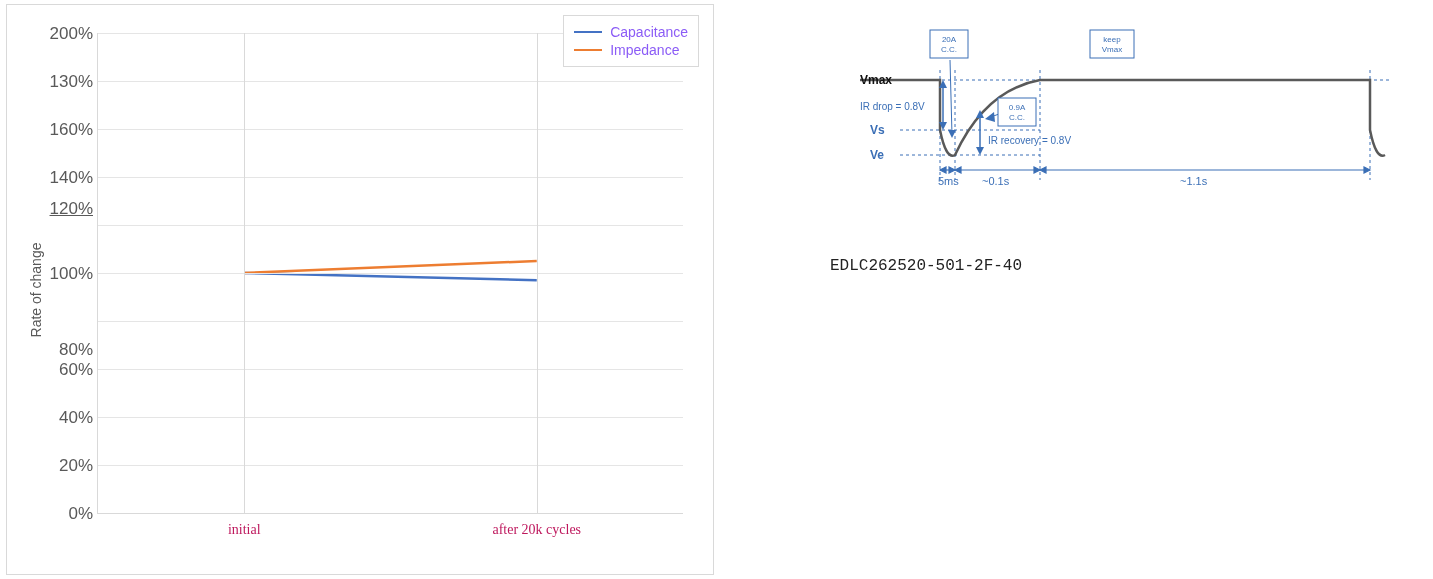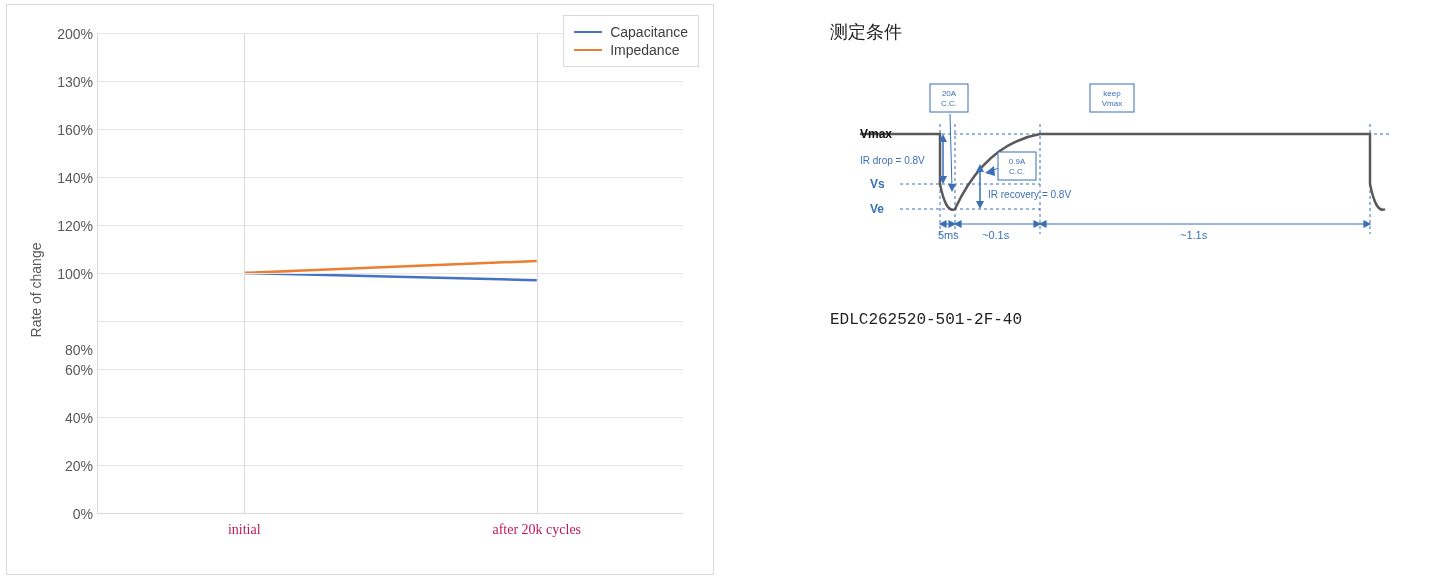--- a/index.html
+++ b/index.html
@@ -41,21 +41,21 @@
   .gridline-v {
     position: absolute;
     top: 0; bottom: 0;
     border-left: 1px solid #d9d9d9;
   }
   .ytick {
     position: absolute;
     left: 42px;
     width: 44px;
     text-align: right;
-    font-size: 14px;
+    font-size: 17px;
     color: #595959;
     transform: translateY(-50%);
   }
   .xtick {
     position: absolute;
     bottom: 36px;
     font-size: 14px;
     color: #be185d;
     transform: translateX(-50%);
     white-space: nowrap;
@@ -71,21 +71,21 @@
     white-space: nowrap;
   }
   .legend {
     position: absolute;
     top: 10px;
     right: 14px;
     border: 1px solid #d9d9d9;
     background: #fff;
     padding: 6px 10px;
     font-size: 14px;
-    color: #404040;
+    color: #8b5cf6;
   }
   .legend-row { display: flex; align-items: center; margin: 2px 0; }
   .legend-swatch {
     width: 28px; height: 0;
     border-top-width: 2.5px;
     border-top-style: solid;
     margin-right: 8px;
   }
   .data-line {
     position: absolute;
@@ -148,32 +148,31 @@
         <span class="legend-swatch" id="sw1" style="border-top-color: rgb(237, 125, 49);"></span>
         <span>Impedance</span>
       </div>
     </div>
   <div class="ytick" style="top: 509px;">0%</div>
       <div class="ytick" style="top: 461px;">20%</div>
       <div class="ytick" style="top: 413px;">40%</div>
       <div class="ytick" style="top: 365px;">60%</div>
       <div class="ytick" style="top: 317px; margin-top: 28px;">80%</div>
       <div class="ytick" style="top: 269px;">100%</div>
-      <div class="ytick" style="top: 221px;">120%</div>
+      <div class="ytick" style="top: 204px; text-decoration: underline;">120%</div>
       <div class="ytick" style="top: 173px;">140%</div>
       <div class="ytick" style="top: 125px;">160%</div>
       <div class="ytick" style="top: 77px;">130%</div>
       <div class="ytick" style="top: 29px;">200%</div>
       <div class="xtick" style="left: 237.25px;">initial</div>
       <div class="xtick" style="left: 529.75px;">after 20k cycles</div>
     </div>
 </div>
 
 <div class="right-panel">
-  <div class="section-title">测定条件</div>
 
   <div class="diagram">
     <svg viewBox="0 0 570 200" width="570" height="200">
 
       <line x1="70" y1="60" x2="560" y2="60" stroke="#3b6fb6" stroke-width="1" stroke-dasharray="3 3"></line>
       <line x1="70" y1="110" x2="210" y2="110" stroke="#3b6fb6" stroke-width="1" stroke-dasharray="3 3"></line>
       <line x1="70" y1="135" x2="210" y2="135" stroke="#3b6fb6" stroke-width="1" stroke-dasharray="3 3"></line>
 
       <line x1="110" y1="50" x2="110" y2="160" stroke="#3b6fb6" stroke-width="1" stroke-dasharray="3 3"></line>
       <line x1="125" y1="50" x2="125" y2="160" stroke="#3b6fb6" stroke-width="1" stroke-dasharray="3 3"></line>

